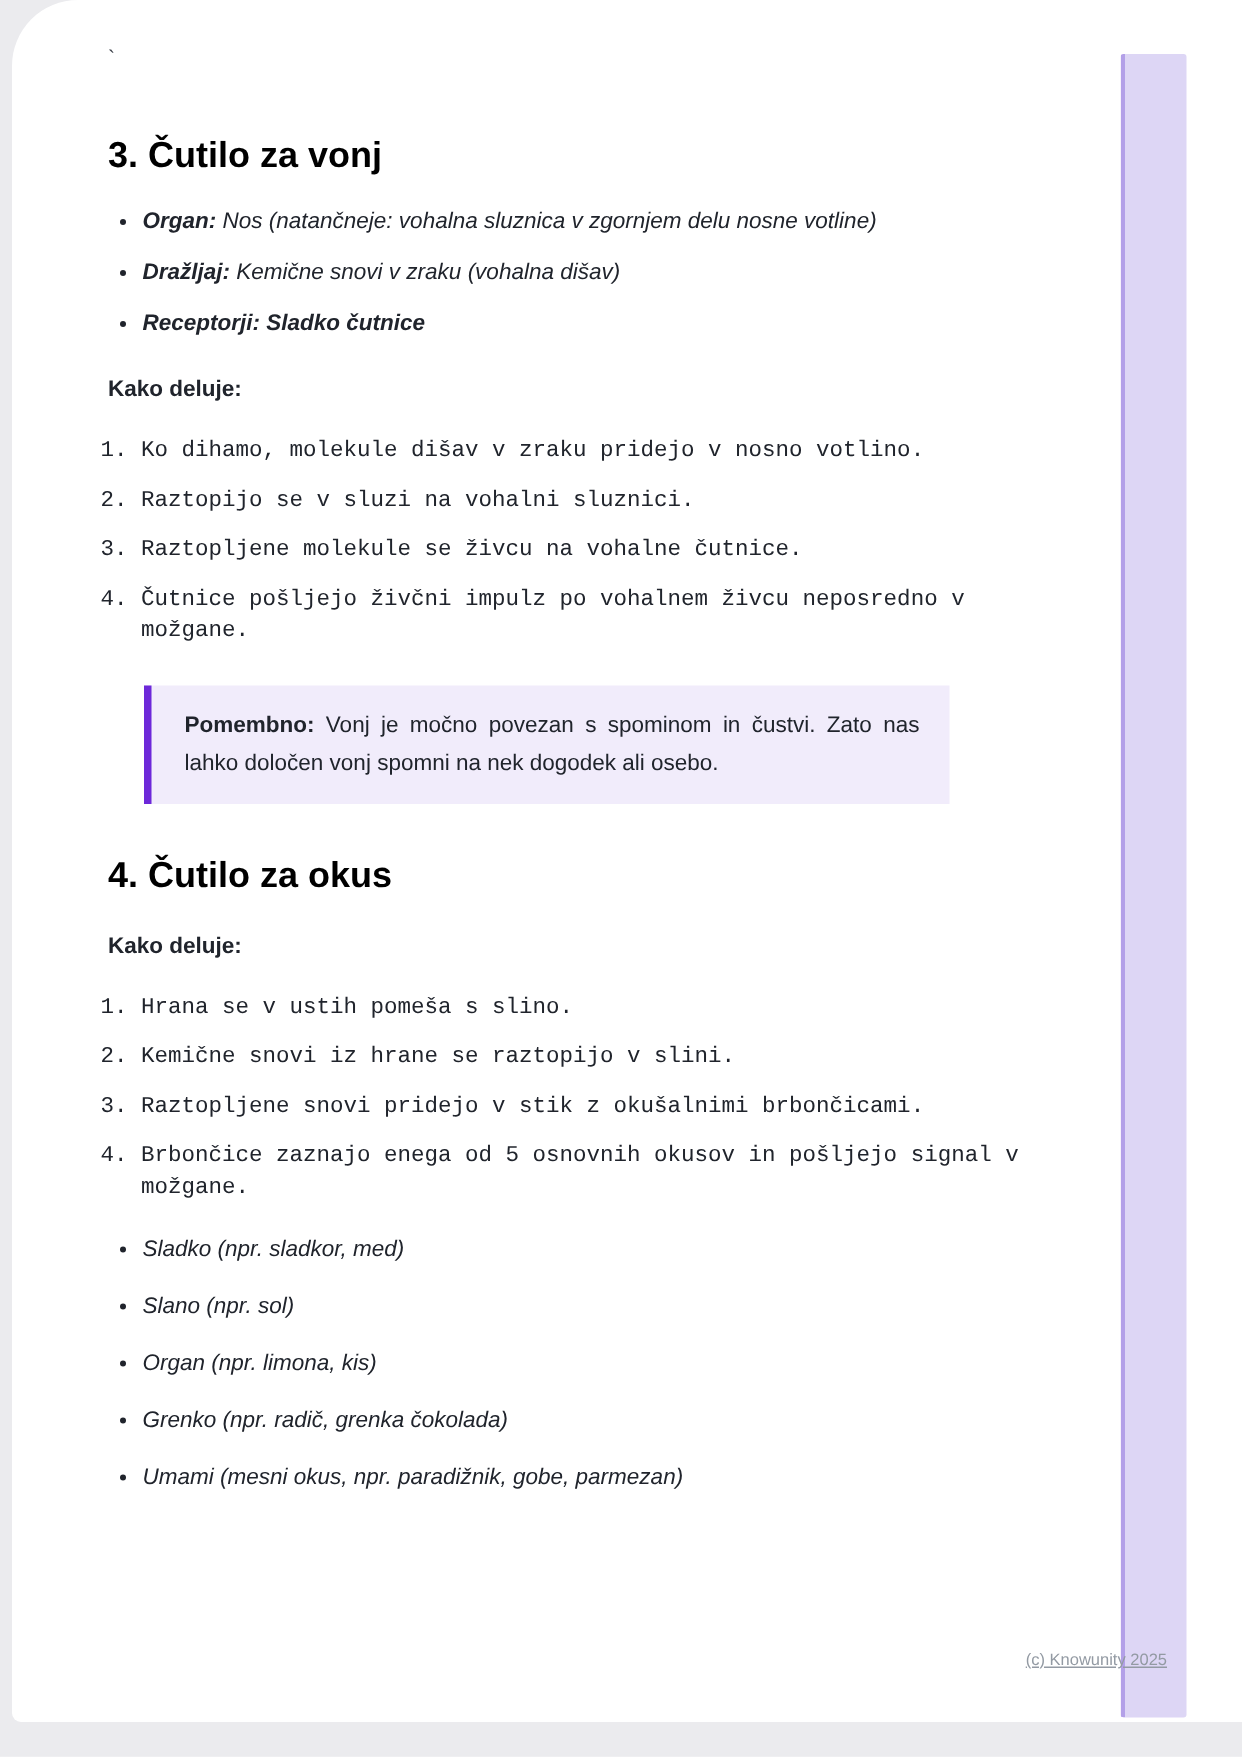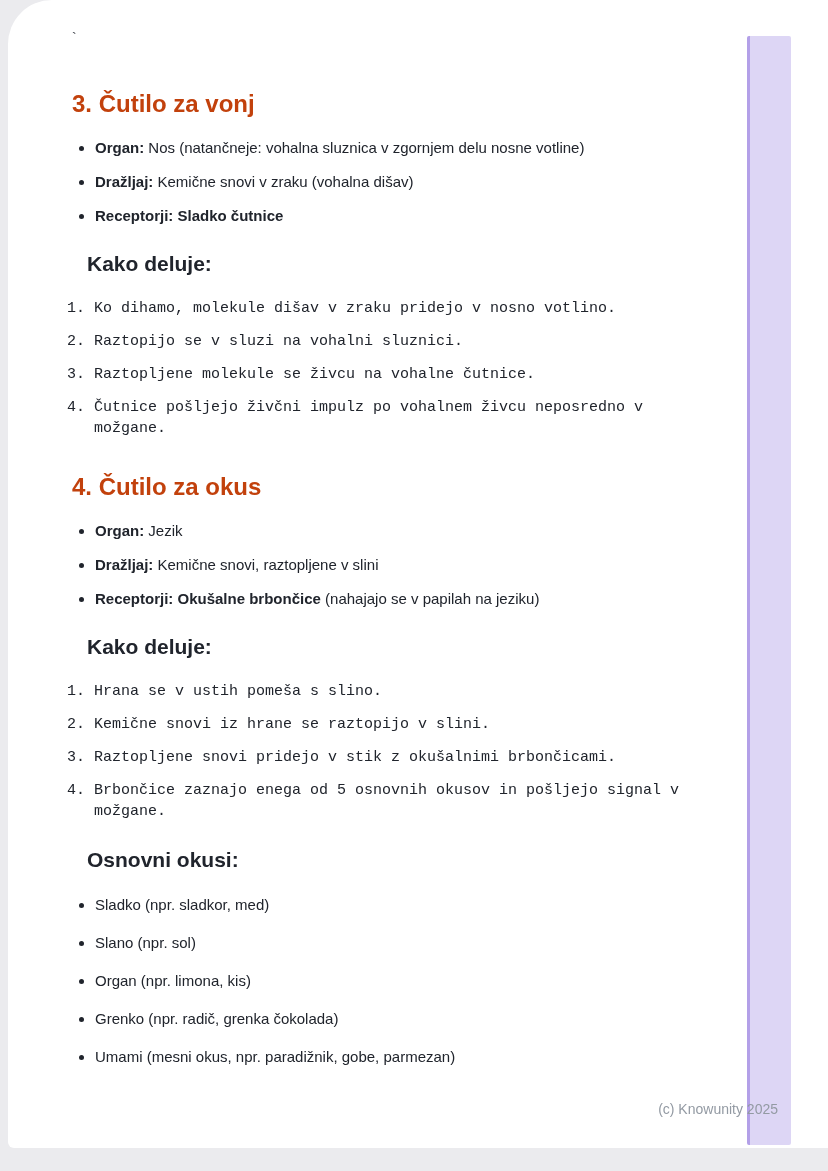--- a/index.html
+++ b/index.html
@@ -18,47 +18,47 @@
     border-radius:2px; z-index:1;
   }
   .stray {
     position:absolute; left:72px; top:30px; font-size:14px; color:#3a3f47; z-index:2;
   }
   .content {
     position:absolute; left:72px; top:90px; width:652px; z-index:2;
     font-size:15px; line-height:1.4;
   }
   .section-heading {
-    margin:0; font-size:24px; line-height:1.15; font-weight:700; color:#c2410c;
+    margin:0; font-size:24px; line-height:1.15; font-weight:700; color:#000000;
   }
   .section-heading.second { margin-top:34px; }
   ul.bullets, ul.tastes {
-    margin:19px 0 0; padding-left:23px; list-style:disc;
+    margin:19px 0 0; padding-left:23px; list-style:disc;font-style:italic;
   }
   ul.bullets li, ul.tastes li { margin-bottom:13px; }
   ul.bullets li:last-child, ul.tastes li:last-child { margin-bottom:0; }
   ul.tastes { margin-top:20px; }
   ul.tastes li { margin-bottom:12px;margin-top:17px; }
   .subhead {
-    margin:23px 15px 0; font-weight:700; font-size:21px;
+    margin:23px 0 0; font-weight:700; font-size:15px;
   }
   ol.steps {
     margin:20px 0 0; padding-left:22px; list-style:decimal;font-family:Liberation Mono, monospace;
   }
   ol.steps li { margin-bottom:12px; }
   ol.steps li:last-child { margin-bottom:0; }
   b, strong { font-weight:700; }
   .callout {
     margin:26px 0 0 24px; width:537px; box-sizing:border-box;
     background:#f1ecfb; border-left:5px solid #6d28d9;
     padding:14px 20px 14px 22px; line-height:1.7; text-align:justify;
   }
   .footer {
     position:absolute; top:1101px; right:50px; z-index:3;
-    font-size:14px; color:#939aa3;
+    font-size:11px; color:#939aa3;text-decoration:underline;
   }
 </style>
 </head>
 <body>
 
 <div class="canvas">
   <div class="page"></div>
   <div class="edge-strip"></div>
 
   <div class="stray">`</div>
@@ -75,39 +75,36 @@
 
     <p class="subhead">Kako deluje:</p>
 
     <ol class="steps">
       <li><span>Ko dihamo, molekule dišav v zraku pridejo v nosno votlino.</span></li>
       <li><span>Raztopijo se v sluzi na vohalni sluznici.</span></li>
       <li><span>Raztopljene molekule se živcu na vohalne čutnice.</span></li>
       <li><span>Čutnice pošljejo živčni impulz po vohalnem živcu neposredno v možgane.</span></li>
     </ol>
 
+    <div class="callout">
+      <strong>Pomembno:</strong><span> Vonj je močno povezan s spominom in čustvi. Zato nas lahko določen vonj spomni na nek dogodek ali osebo.</span>
+    </div>
 
     <h2 class="section-heading second">4. Čutilo za okus</h2>
 
-    <ul class="bullets">
-      <li><strong>Organ:</strong><span> Jezik</span></li>
-      <li><strong>Dražljaj:</strong><span> Kemične snovi, raztopljene v slini</span></li>
-      <li><strong>Receptorji: Okušalne brbončice</strong><span> (nahajajo se v papilah na jeziku)</span></li>
-    </ul>
 
     <p class="subhead">Kako deluje:</p>
 
     <ol class="steps">
       <li><span>Hrana se v ustih pomeša s slino.</span></li>
       <li><span>Kemične snovi iz hrane se raztopijo v slini.</span></li>
       <li><span>Raztopljene snovi pridejo v stik z okušalnimi brbončicami.</span></li>
       <li><span>Brbončice zaznajo enega od 5 osnovnih okusov in pošljejo signal v možgane.</span></li>
     </ol>
 
-    <p class="subhead">Osnovni okusi:</p>
 
     <ul class="tastes">
       <li><span>Sladko (npr. sladkor, med)</span></li>
       <li><span>Slano (npr. sol)</span></li>
       <li><span>Organ (npr. limona, kis)</span></li>
       <li><span>Grenko (npr. radič, grenka čokolada)</span></li>
       <li><span>Umami (mesni okus, npr. paradižnik, gobe, parmezan)</span></li>
     </ul>
 
   </div>

